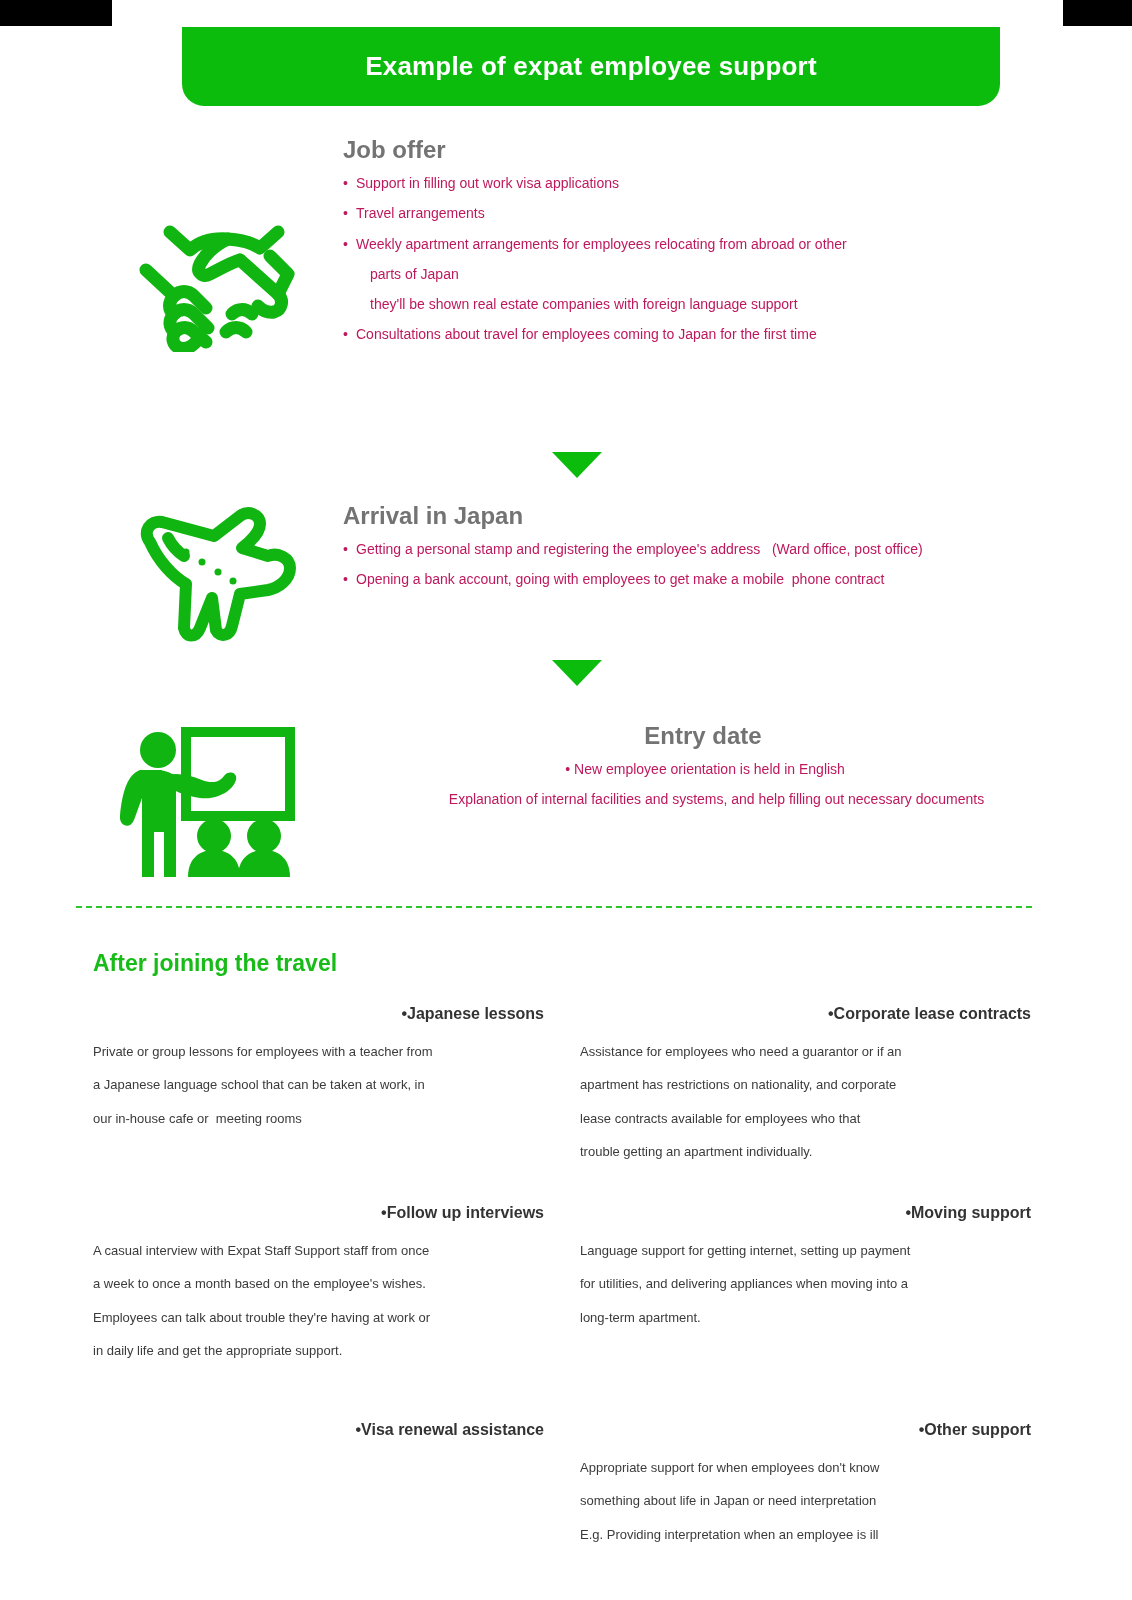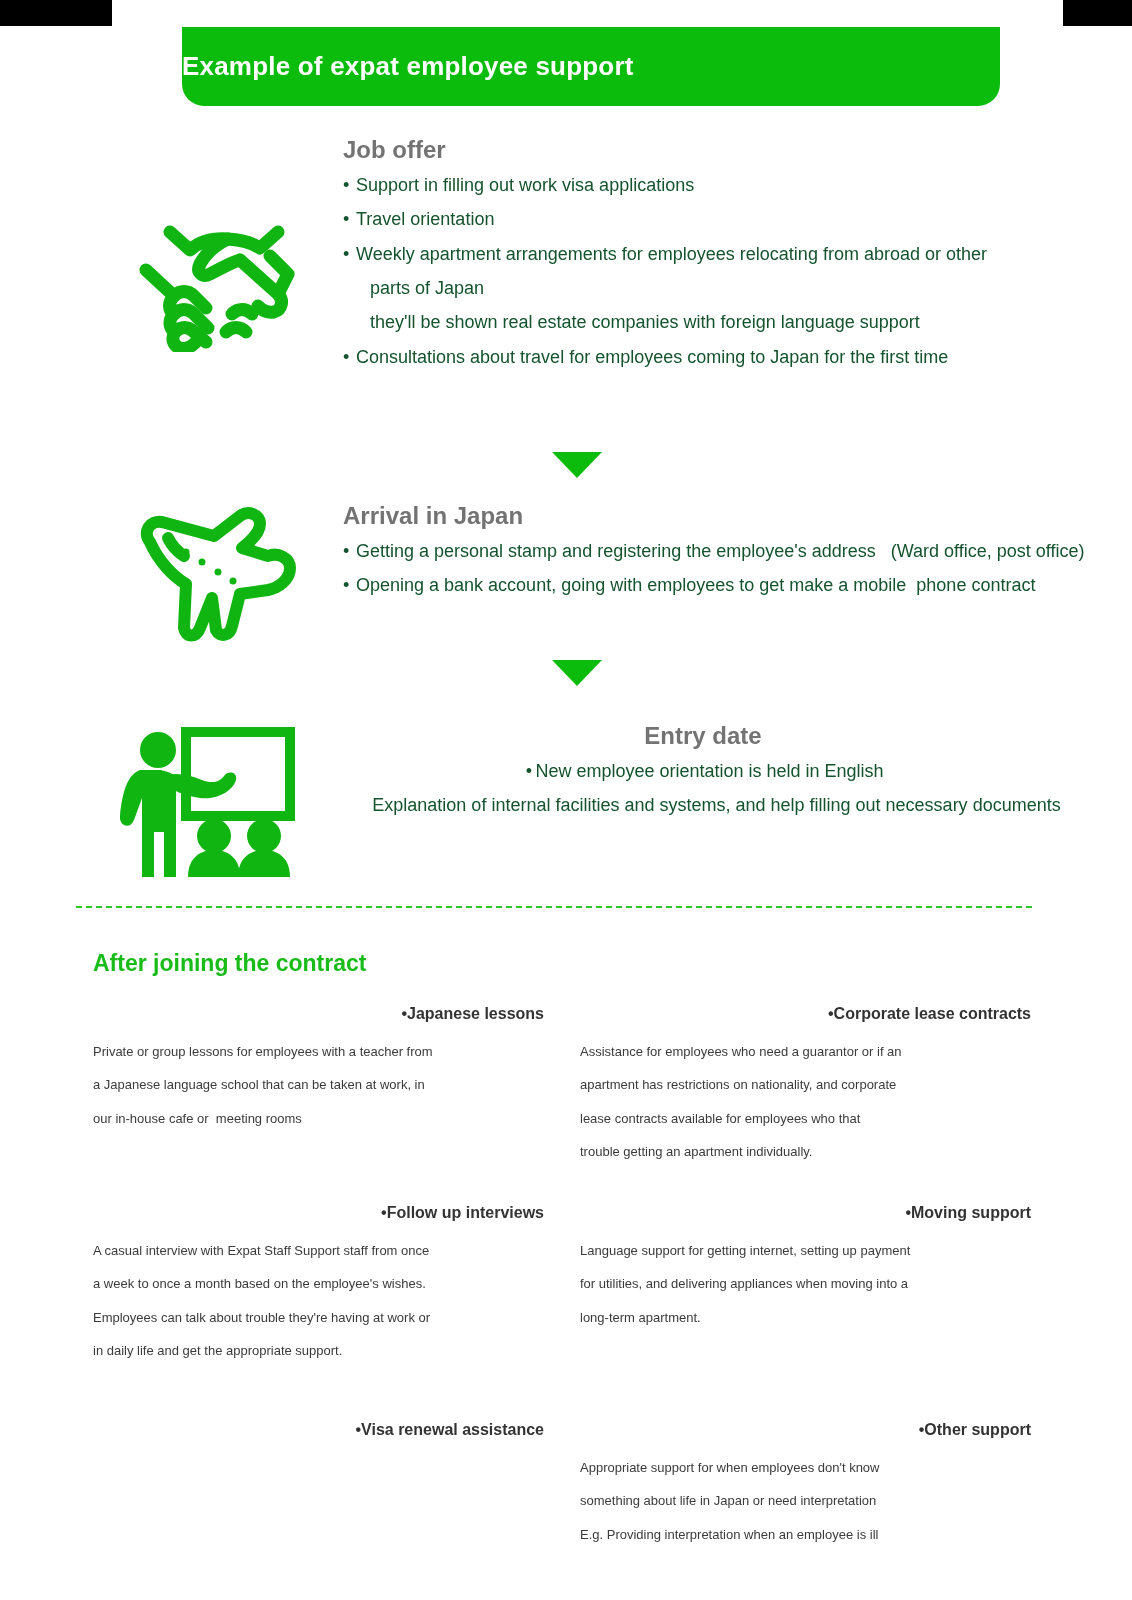--- a/index.html
+++ b/index.html
@@ -13,34 +13,34 @@
   }
   .crop-bar{position:absolute;top:0;height:26px;background:#000000;}
   #crop-left{left:0;width:112px;}
   #crop-right{left:1063px;width:69px;}
 
   
   #header-banner{
     position:absolute;left:182px;top:27px;width:818px;height:79px;
     background:#0CBC0C;
     border-radius:0 0 22px 22px;
-    display:flex;align-items:center;justify-content:flex-start;
+    display:flex;align-items:center;justify-content:center;
   }
   #header-title{
     color:#ffffff;font-size:26px;font-weight:bold;letter-spacing:.2px;
   }
 
   
   .stage{position:absolute;}
   .stage-title{
     color:#737373;font-size:24px;font-weight:bold;margin:0 0 12px 0;
   }
   .bullets{margin:0;padding:0;list-style:none;}
   .bullets li{
-    font-size:18px;line-height:1.02;color:#14532d;
+    font-size:14px;line-height:1.02;color:#be185d;
     margin-bottom:16px;white-space:pre;
   }
   .bullets li.cont{margin-left:14px;}
   .bullets li .dot{display:inline-block;width:13px;}
 
   .icon-box{position:absolute;}
 
   
   .arrow-down{
     position:absolute;width:0;height:0;
@@ -103,21 +103,21 @@
       <path d="M98 120 C104 114 112 114 118 120"></path>
       <path d="M104 102 C110 96 118 96 124 102"></path>
     </g>
   </svg>
 </div>
 
 <div class="stage" style="left:343px;top:136px;width:720px;">
   <div class="stage-title">Job offer</div>
   <ul class="bullets">
     <li><span class="dot">•</span><span>Support in filling out work visa applications</span></li>
-    <li><span class="dot">•</span><span>Travel orientation</span></li>
+    <li><span class="dot">•</span><span>Travel arrangements</span></li>
     <li><span class="dot">•</span><span>Weekly apartment arrangements for employees relocating from abroad or other</span></li>
     <li class="cont"><span class="dot"></span><span>parts of Japan</span></li>
     <li class="cont"><span class="dot"></span><span>they'll be shown real estate companies with foreign language support</span></li>
     <li><span class="dot">•</span><span>Consultations about travel for employees coming to Japan for the first time</span></li>
   </ul>
 </div>
 
 <div class="arrow-down" style="left:552px;top:452px;"></div>
 
 <div class="icon-box" style="left:128px;top:502px;width:180px;height:145px;">
@@ -166,21 +166,21 @@
 <div class="stage" style="left:343px;top:722px;width:720px;text-align:center;">
   <div class="stage-title">Entry date</div>
   <ul class="bullets">
     <li><span class="dot">•</span><span>New employee orientation is held in English</span></li>
     <li class="cont"><span class="dot"></span><span>Explanation of internal facilities and systems, and help filling out necessary documents</span></li>
   </ul>
 </div>
 
 <div id="divider"></div>
 
-<div id="after-title">After joining the contract</div>
+<div id="after-title">After joining the travel</div>
 
 <div id="grid">
 
   <div class="col" id="col-left">
 
     <div class="block" style="top:0;">
       <div class="block-head"><span class="dot">•</span><span>Japanese lessons</span></div>
       <div class="block-body">
         <p>Private or group lessons for employees with a teacher from</p>
         <p>a Japanese language school that can be taken at work, in</p>

